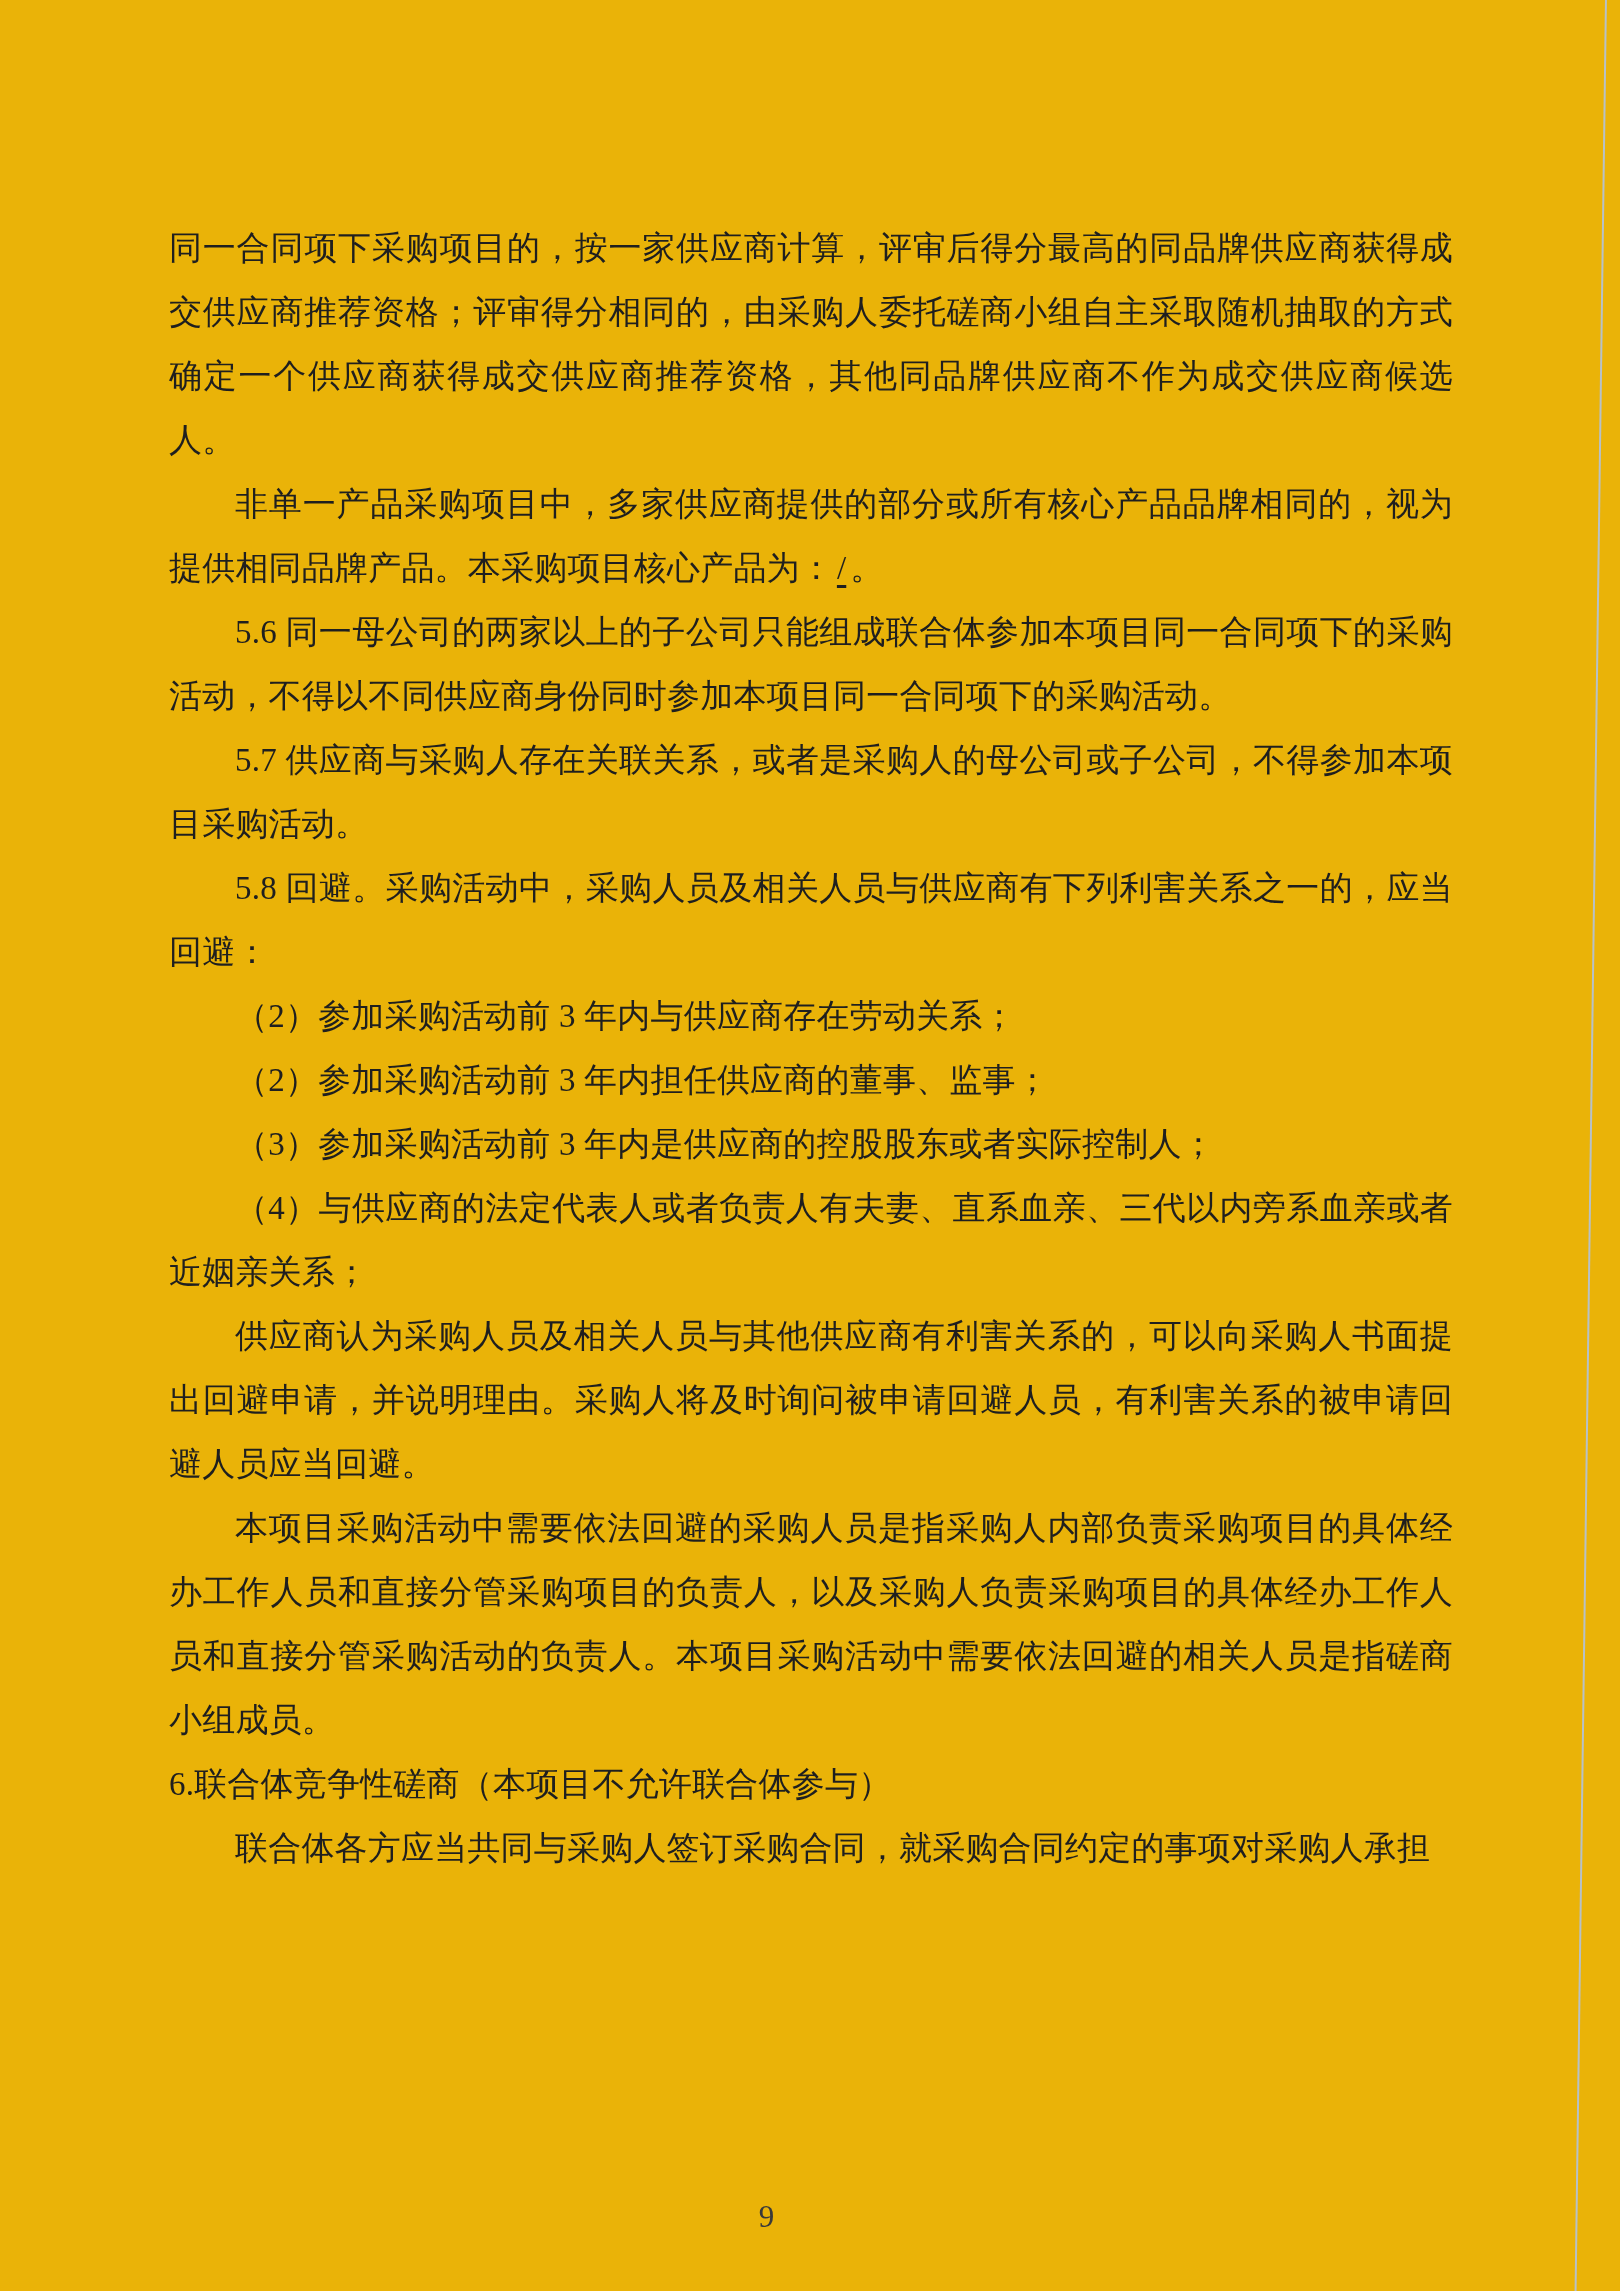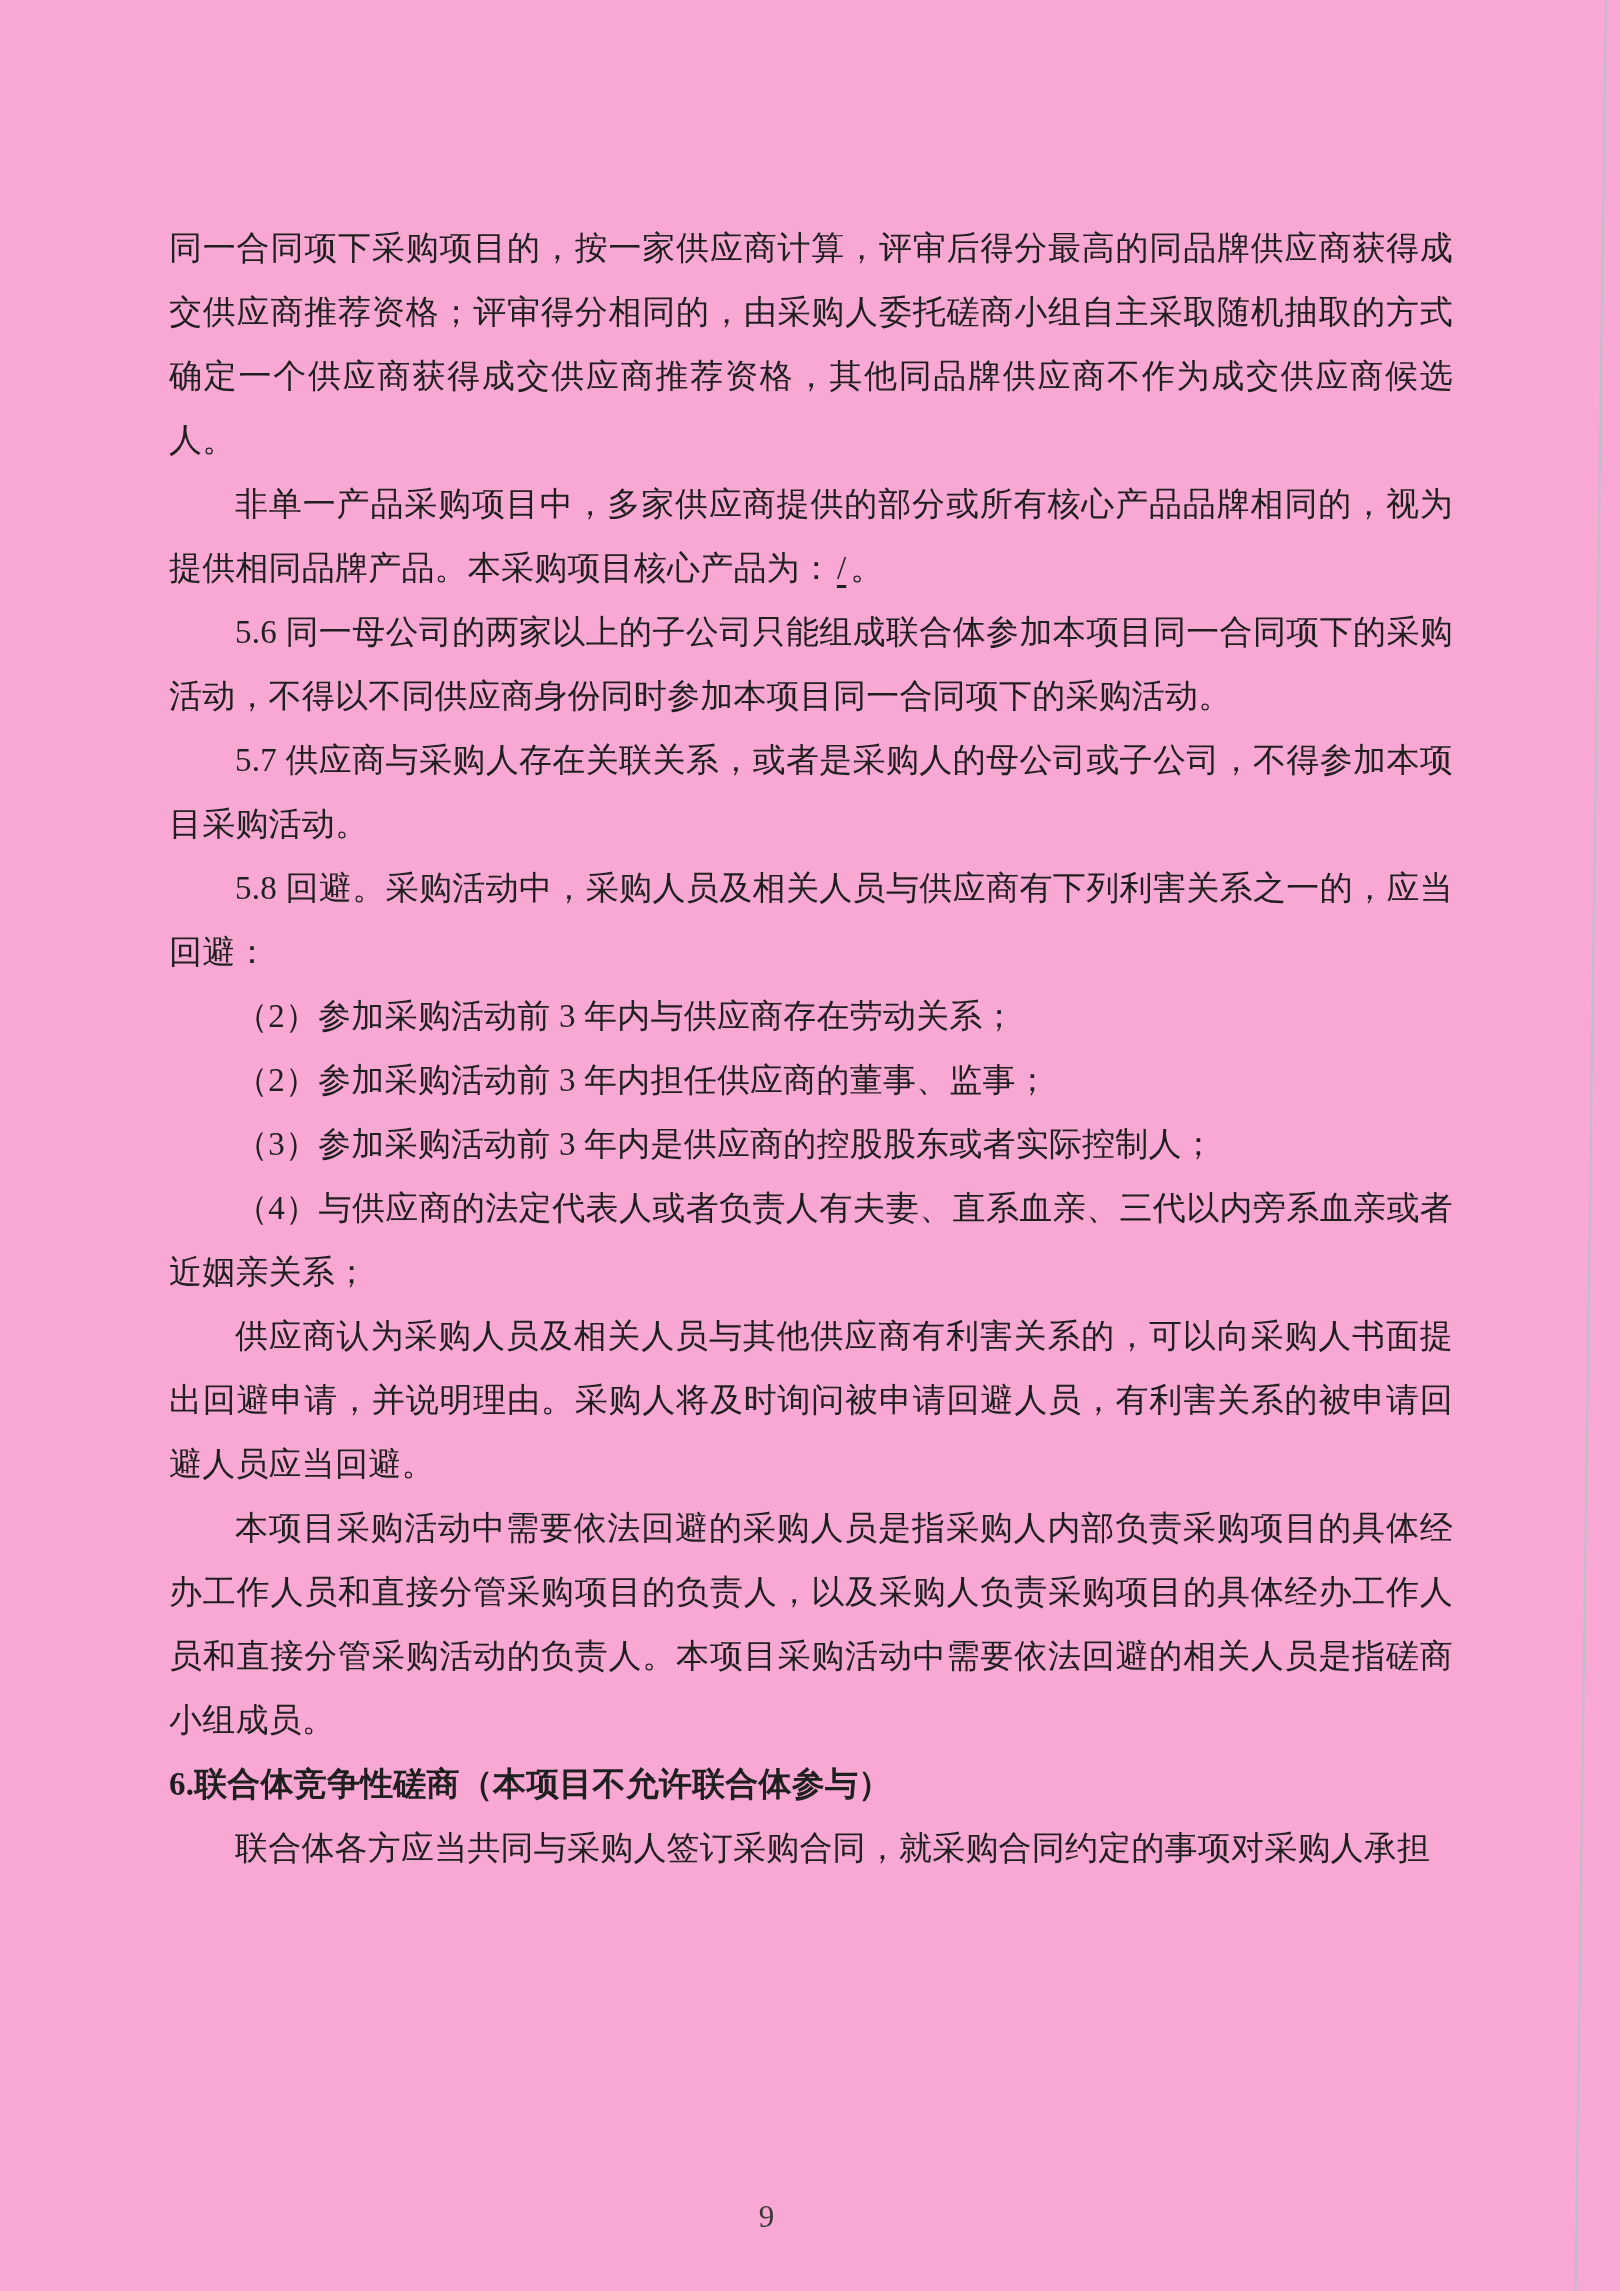--- a/index.html
+++ b/index.html
@@ -28,21 +28,21 @@
   }
   .para {
     margin: 0;
     padding: 0;
     text-indent: 2em;
   }
   .para.noindent {
     text-indent: 0;
   }
   .para.bold {
-    font-weight: 700;
+    font-weight: 400;
   }
   .blank-underline {
     text-decoration: underline;
     text-underline-offset: 5.9px;
     padding: 0 3.9px;
   }
   .footer {
     position: absolute;
     top: 2199px;
     left: 0;
@@ -58,21 +58,21 @@
     left: 1605px;
     width: 2px;
     height: 2299px;
     transform-origin: top center;
     transform: rotate(0.76deg);
   }
 </style>
 </head>
 <body>
 
-<div class="page" style="background: #f9a8d4; color: rgb(31, 31, 31);">
+<div class="page" style="background: #eab308; color: rgb(31, 31, 31);">
 
   <div class="content">
 
     <p class="para noindent">同一合同项下采购项目的，按一家供应商计算，评审后得分最高的同品牌供应商获得成交供应商推荐资格；评审得分相同的，由采购人委托磋商小组自主采取随机抽取的方式确定一个供应商获得成交供应商推荐资格，其他同品牌供应商不作为成交供应商候选人。</p>
 
     <p class="para">
       <span>非单一产品采购项目中，多家供应商提供的部分或所有核心产品品牌相同的，视为提供相同品牌产品。本采购项目核心产品为：</span><span class="blank-underline">/</span><span>。</span>
     </p>
 
 

